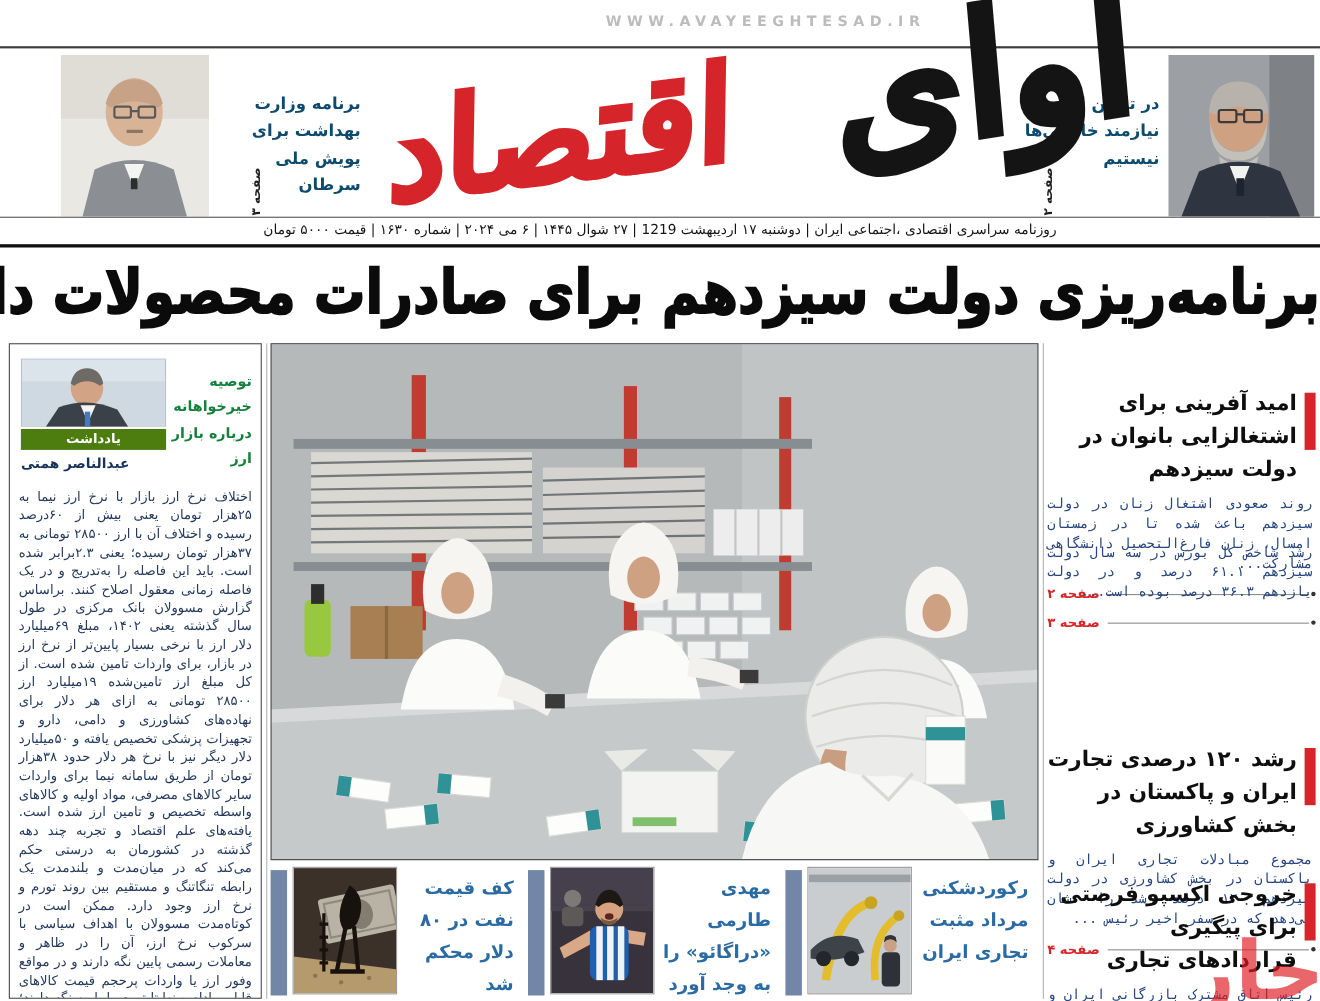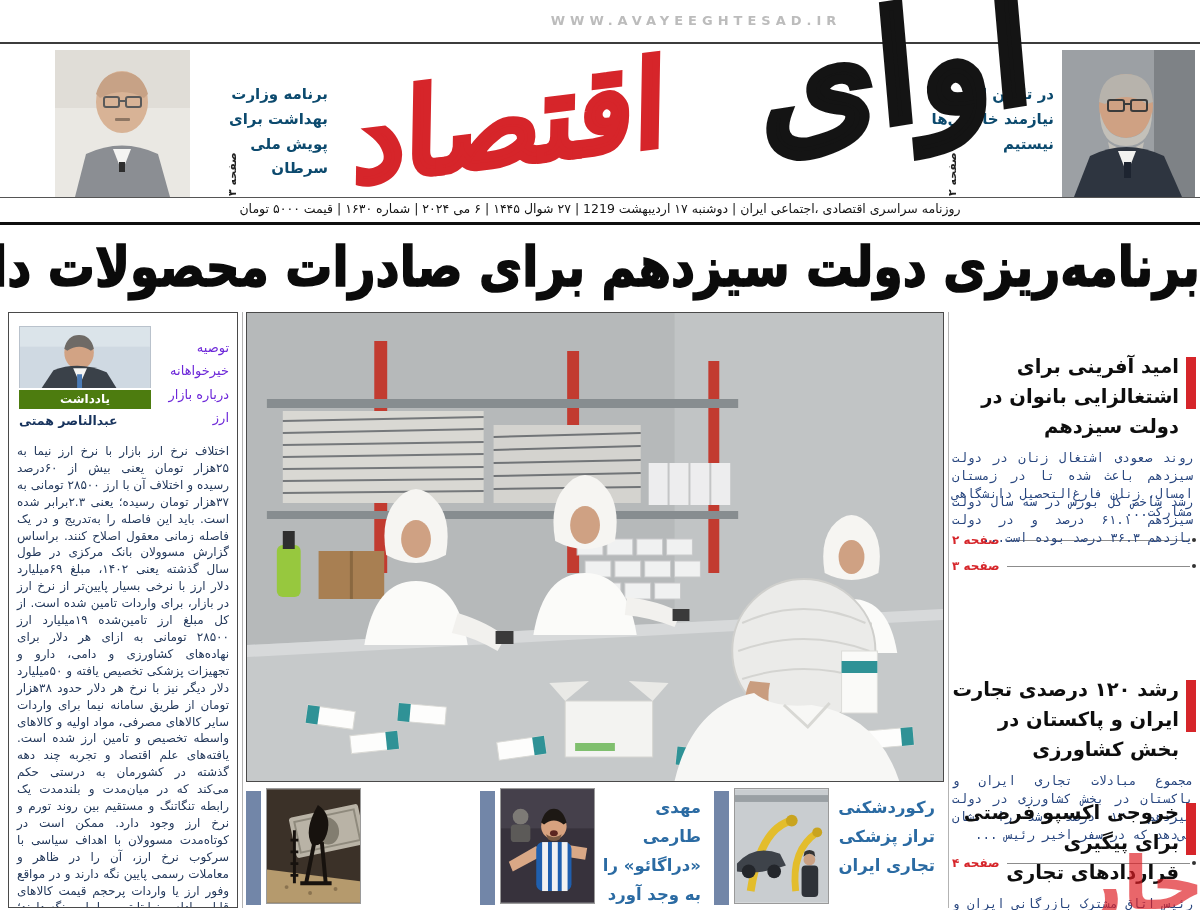--- a/index.html
+++ b/index.html
@@ -44,21 +44,21 @@
   
   .note-box { position:absolute; left:8px; top:312px; width:230px; height:596px;
     border:1px solid #4a4a4a; padding:7px 8px; overflow:hidden; background:#fff; }
   .note-top { position:relative; height:118px; }
   .note-photo { position:absolute; left:2px; top:6px; width:132px; height:62px; border:1px solid #b9c2cc; }
   .note-label { position:absolute; left:2px; top:70px; width:132px; height:19px; background:#4d7c0f;
     color:#fff; font-size:12px; font-weight:bold; text-align:center; line-height:19px; }
   .note-author { position:absolute; left:2px; top:93px; width:132px; text-align:left;
     font-size:12.5px; font-weight:bold; color:#16325c; direction:rtl; }
   .note-title { position:absolute; right:0; top:16px; width:76px; direction:rtl; text-align:right;
-    font-size:13px; font-weight:normal; color:#6d28d9; line-height:1.8; }
+    font-size:13px; font-weight:bold; color:#15803d; line-height:1.8; }
   .note-body { margin-top:5px; direction:rtl; text-align:justify; font-size:12px;
     line-height:16.9px; color:#253a5c; }
 
   
   .center-photo { position:absolute; left:246px; top:312px; width:698px; height:470px;
     border:1px solid #4a4a4a; background:#b6b9ba; }
   .center-photo svg { display:block; width:100%; height:100%; }
 
   
   .bbox { position:absolute; top:788px; width:230px; height:120px; display:flex; background:#fff; }
@@ -291,20 +291,21 @@
         </g>
         <path d="M0,82 L95,94 L95,116 L0,116 Z" fill="#b59a6d"></path>
         <circle cx="20" cy="100" r="2" fill="#8a7350"></circle>
           <circle cx="44" cy="106" r="2" fill="#8a7350"></circle>
         <circle cx="70" cy="102" r="2" fill="#8a7350"></circle>
         <path d="M52,16 q15,10 9,30 q-4,13 -15,11 q-9,-15 6,-41 Z" fill="#17120e"></path>
         <path d="M48,56 L40,96 M56,54 L60,96 M34,96 L66,96" stroke="#17120e" stroke-width="4" fill="none"></path>
         <path d="M28,42 L28,96 M24,52 L32,52 M24,64 L32,64 M24,76 L32,76 M24,88 L32,88" stroke="#17120e" stroke-width="3" fill="none"></path>
       </svg>
     </div>
+    <div class="btitle">کف قیمت نفت در ۸۰ دلار محکم شد</div>
   </div>
 
   <div class="bbox" style="left:480px;">
     <div class="bbar"></div>
     <div class="bimg">
       <svg viewBox="0 0 95 116">
         <rect width="95" height="116" fill="#37323c"></rect>
         <rect width="95" height="40" fill="#45404b"></rect>
         <circle cx="20" cy="28" r="8" fill="#7d7a76"></circle>
         <rect x="10" y="36" width="20" height="18" rx="4" fill="#5c5a58"></rect>
@@ -334,21 +335,21 @@
         <circle cx="58" cy="32" r="6" fill="#c9a41f"></circle>
         <circle cx="84" cy="44" r="5" fill="#c9a41f"></circle>
         <path d="M2,76 q18,-20 44,-10 l6,12 q-26,10 -50,6 Z" fill="#3e434a"></path>
         <circle cx="14" cy="84" r="7" fill="#23262b"></circle>
         <circle cx="40" cy="84" r="7" fill="#23262b"></circle>
         <circle cx="76" cy="72" r="6" fill="#caa184"></circle>
         <path d="M70,69 q6,-6 12,0 l-1,-5 q-5,-4 -10,0 Z" fill="#333"></path>
         <rect x="68" y="78" width="17" height="32" rx="4" fill="#2e3238"></rect>
       </svg>
     </div>
-    <div class="btitle">رکوردشکنی تراز پزشکی تجاری ایران</div>
+    <div class="btitle">رکوردشکنی مرداد مثبت تجاری ایران</div>
   </div>
 
   <div class="rc-item" style="top:316px;margin-top:36px;">
     <div class="rc-title">
       <span class="rc-red"></span>
       <span>امید آفرینی برای اشتغالزایی بانوان در دولت سیزدهم</span>
     </div>
     <div class="rc-body">روند صعودی اشتغال زنان در دولت سیزدهم باعث شده تا در زمستان امسال، زنان فارغ‌التحصیل دانشگاهی مشارکت...</div>
     <div class="rc-pagerow">
       <span class="rc-page">صفحه ۲</span>

